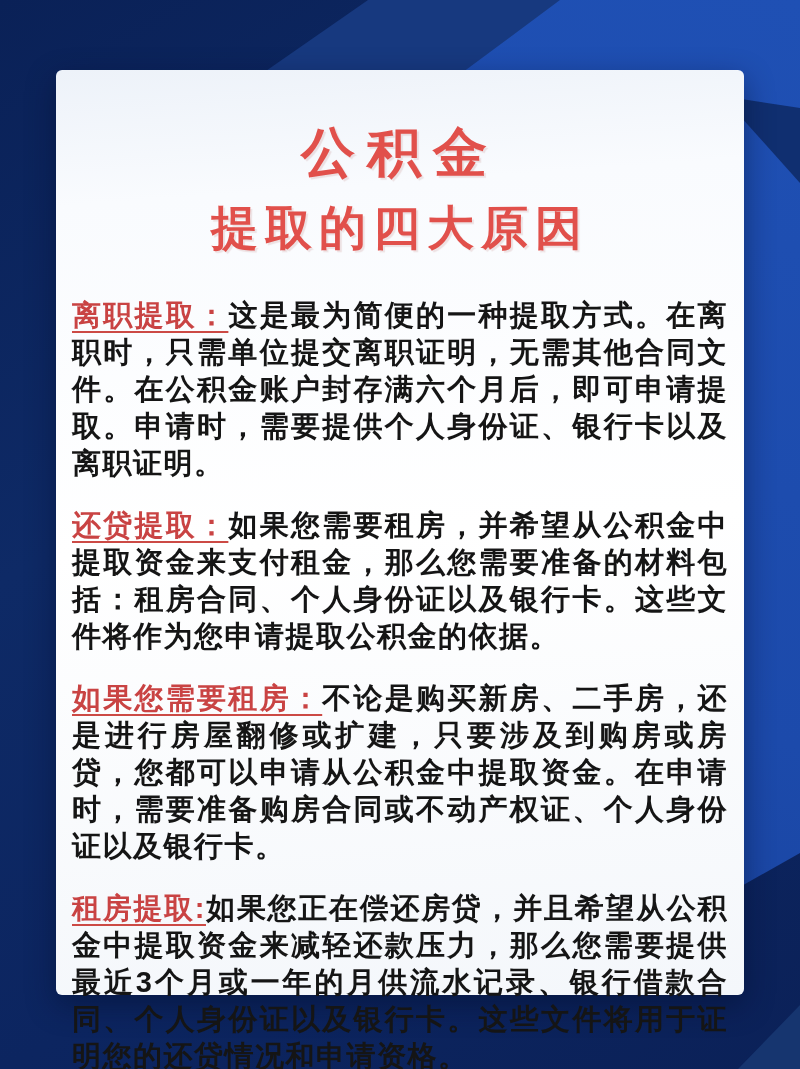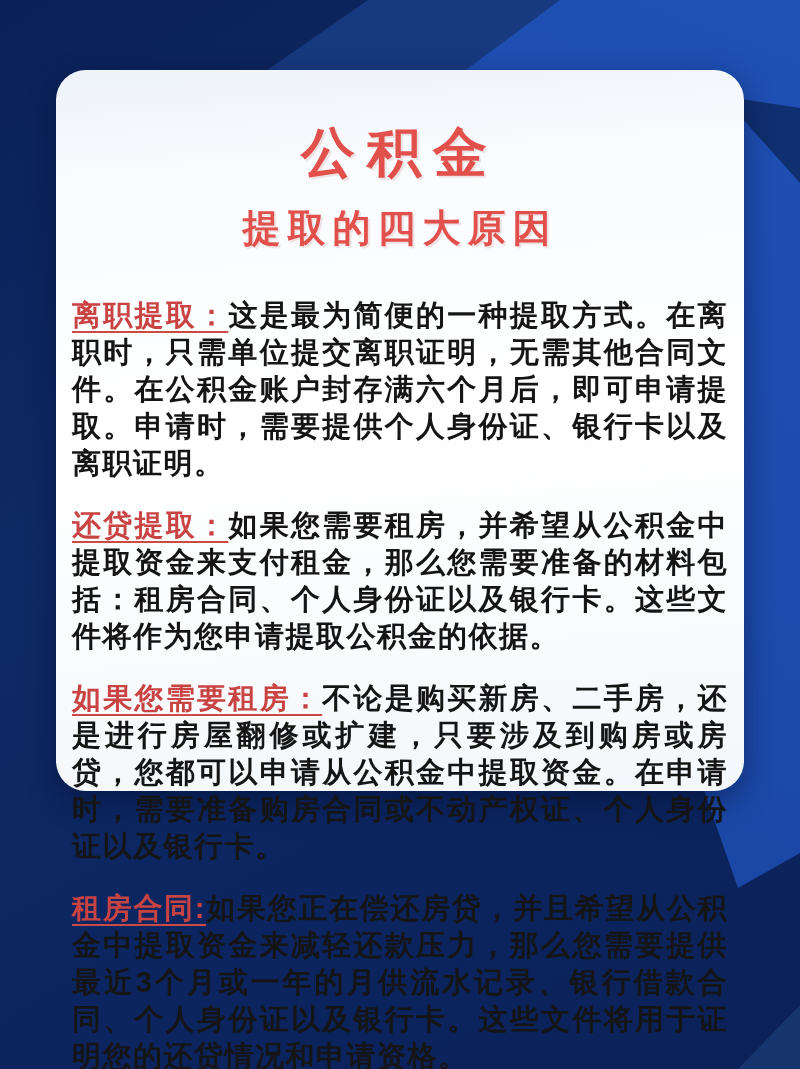--- a/index.html
+++ b/index.html
@@ -36,41 +36,41 @@
   .band-corner-light {
     background: #16356f;
     clip-path: polygon(800px 1005px, 800px 1069px, 738px 1069px);
   }
   
   .card {
     position: absolute;
     left: 56px;
     top: 70px;
     width: 688px;
-    height: 721px;
+    height: 925px;
     box-sizing: border-box;
-    border-radius: 30px;
+    border-radius: 6px;
     background: linear-gradient(176deg, #edf2f9 0%, #f9fbfe 14%, #ffffff 50%, #f4f7fb 100%);
     box-shadow: 0 10px 30px rgba(2, 10, 40, 0.45);
     padding: 46px 16px 0 16px;
   }
   
   .title {
     text-align: center;
     color: #e1504b;
     font-weight: 800;
     text-shadow: 2px 2px 1px rgba(150, 40, 35, 0.12);
   }
   .title-line1 {
     font-size: 54px;
     letter-spacing: 12px;
     line-height: 72px;
   }
   .title-line2 {
-    font-size: 38px;
+    font-size: 47px;
     letter-spacing: 7px;
     line-height: 80px;
   }
   
   .sections {
     margin-top: 29px;
   }
   .section {
     font-size: 29px;
     line-height: 37px;
@@ -105,16 +105,16 @@
   </div>
 
   <div class="sections">
 
     <div class="section"><span class="section-label">离职提取：</span><span>这是最为简便的一种提取方式。在离职时，只需单位提交离职证明，无需其他合同文件。在公积金账户封存满六个月后，即可申请提取。申请时，需要提供个人身份证、银行卡以及离职证明。</span></div>
 
     <div class="section"><span class="section-label">还贷提取：</span><span>如果您需要租房，并希望从公积金中提取资金来支付租金，那么您需要准备的材料包括：租房合同、个人身份证以及银行卡。这些文件将作为您申请提取公积金的依据。</span></div>
 
     <div class="section"><span class="section-label">如果您需要租房：</span><span>不论是购买新房、二手房，还是进行房屋翻修或扩建，只要涉及到购房或房贷，您都可以申请从公积金中提取资金。在申请时，需要准备购房合同或不动产权证、个人身份证以及银行卡。</span></div>
 
-    <div class="section"><span class="section-label">租房合同:</span><span>如果您正在偿还房贷，并且希望从公积金中提取资金来减轻还款压力，那么您需要提供最近3个月或一年的月供流水记录、银行借款合同、个人身份证以及银行卡。这些文件将用于证明您的还贷情况和申请资格。</span></div>
+    <div class="section"><span class="section-label">租房提取:</span><span>如果您正在偿还房贷，并且希望从公积金中提取资金来减轻还款压力，那么您需要提供最近3个月或一年的月供流水记录、银行借款合同、个人身份证以及银行卡。这些文件将用于证明您的还贷情况和申请资格。</span></div>
 
   </div>
 </div>
 
 </body></html>

